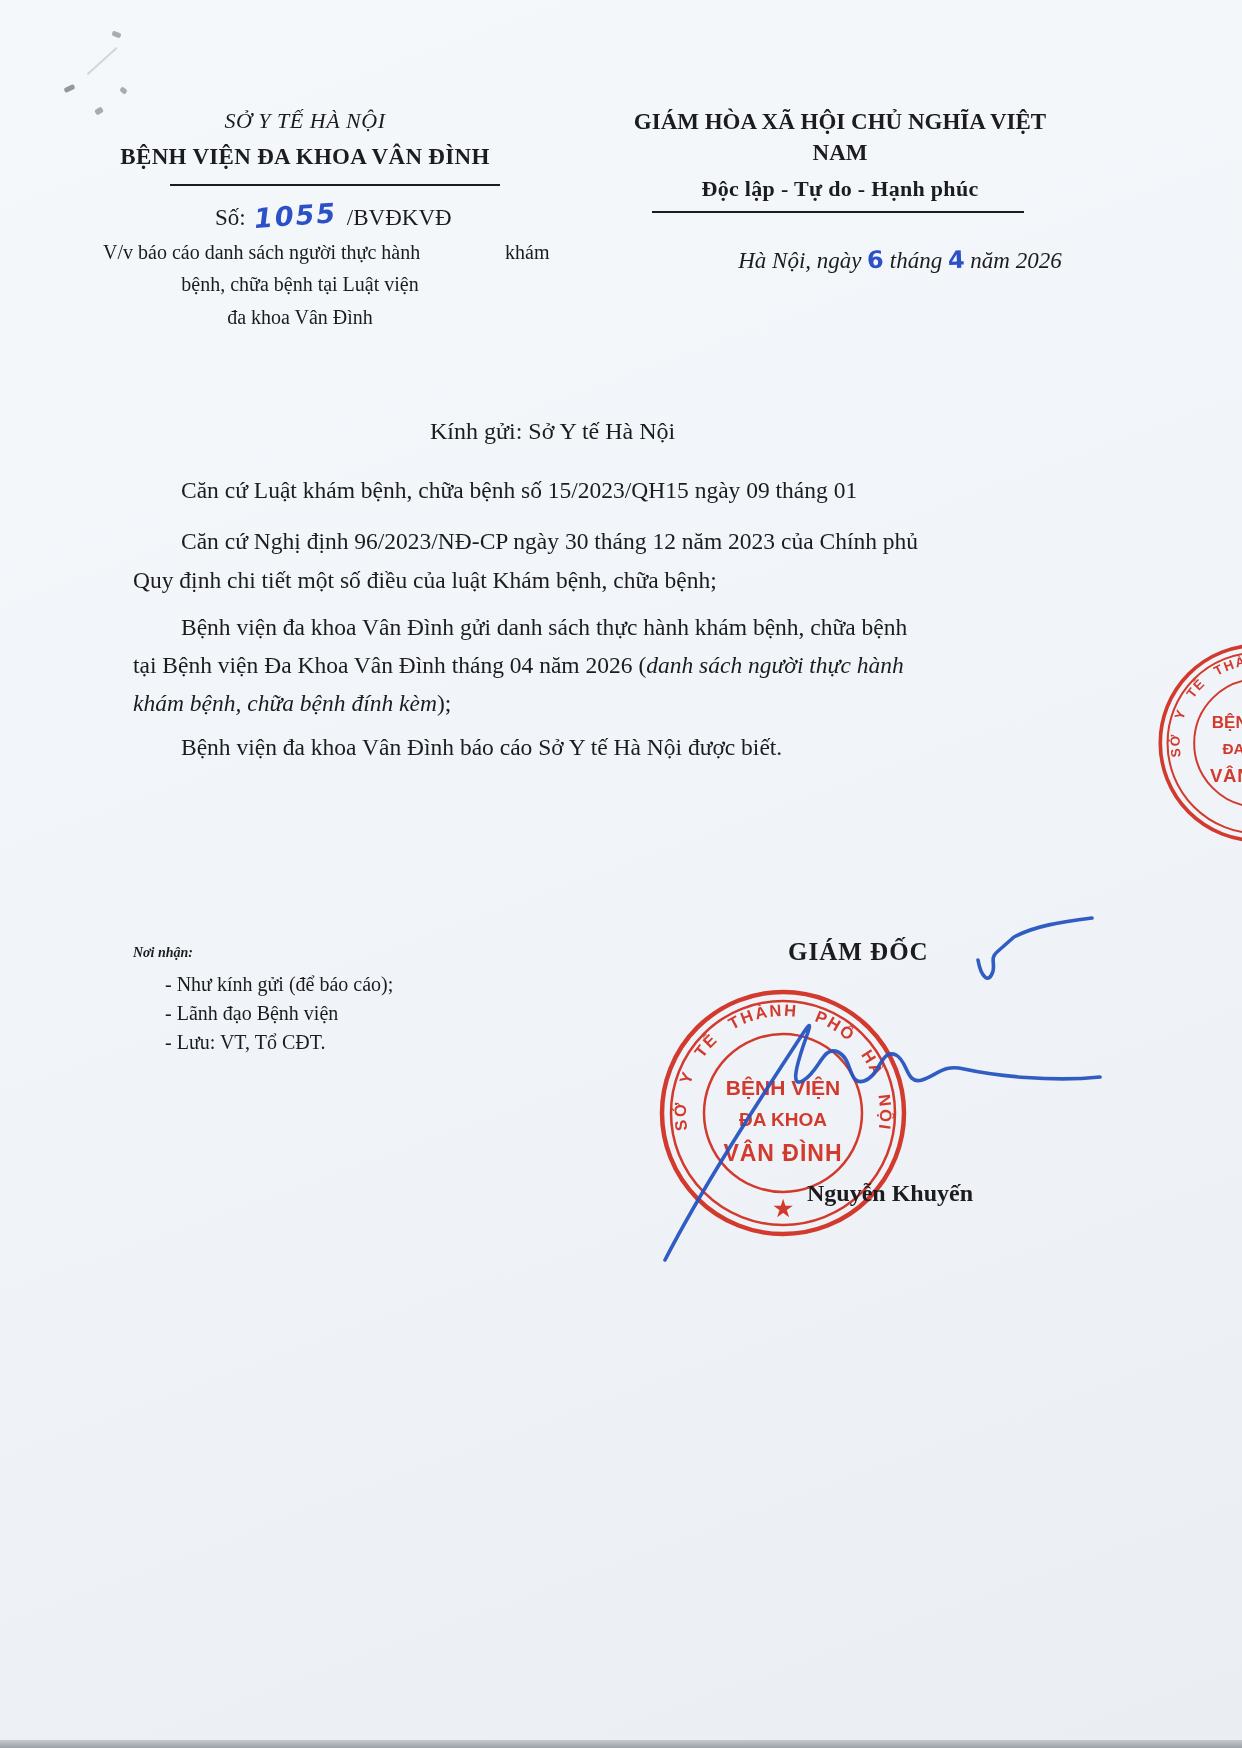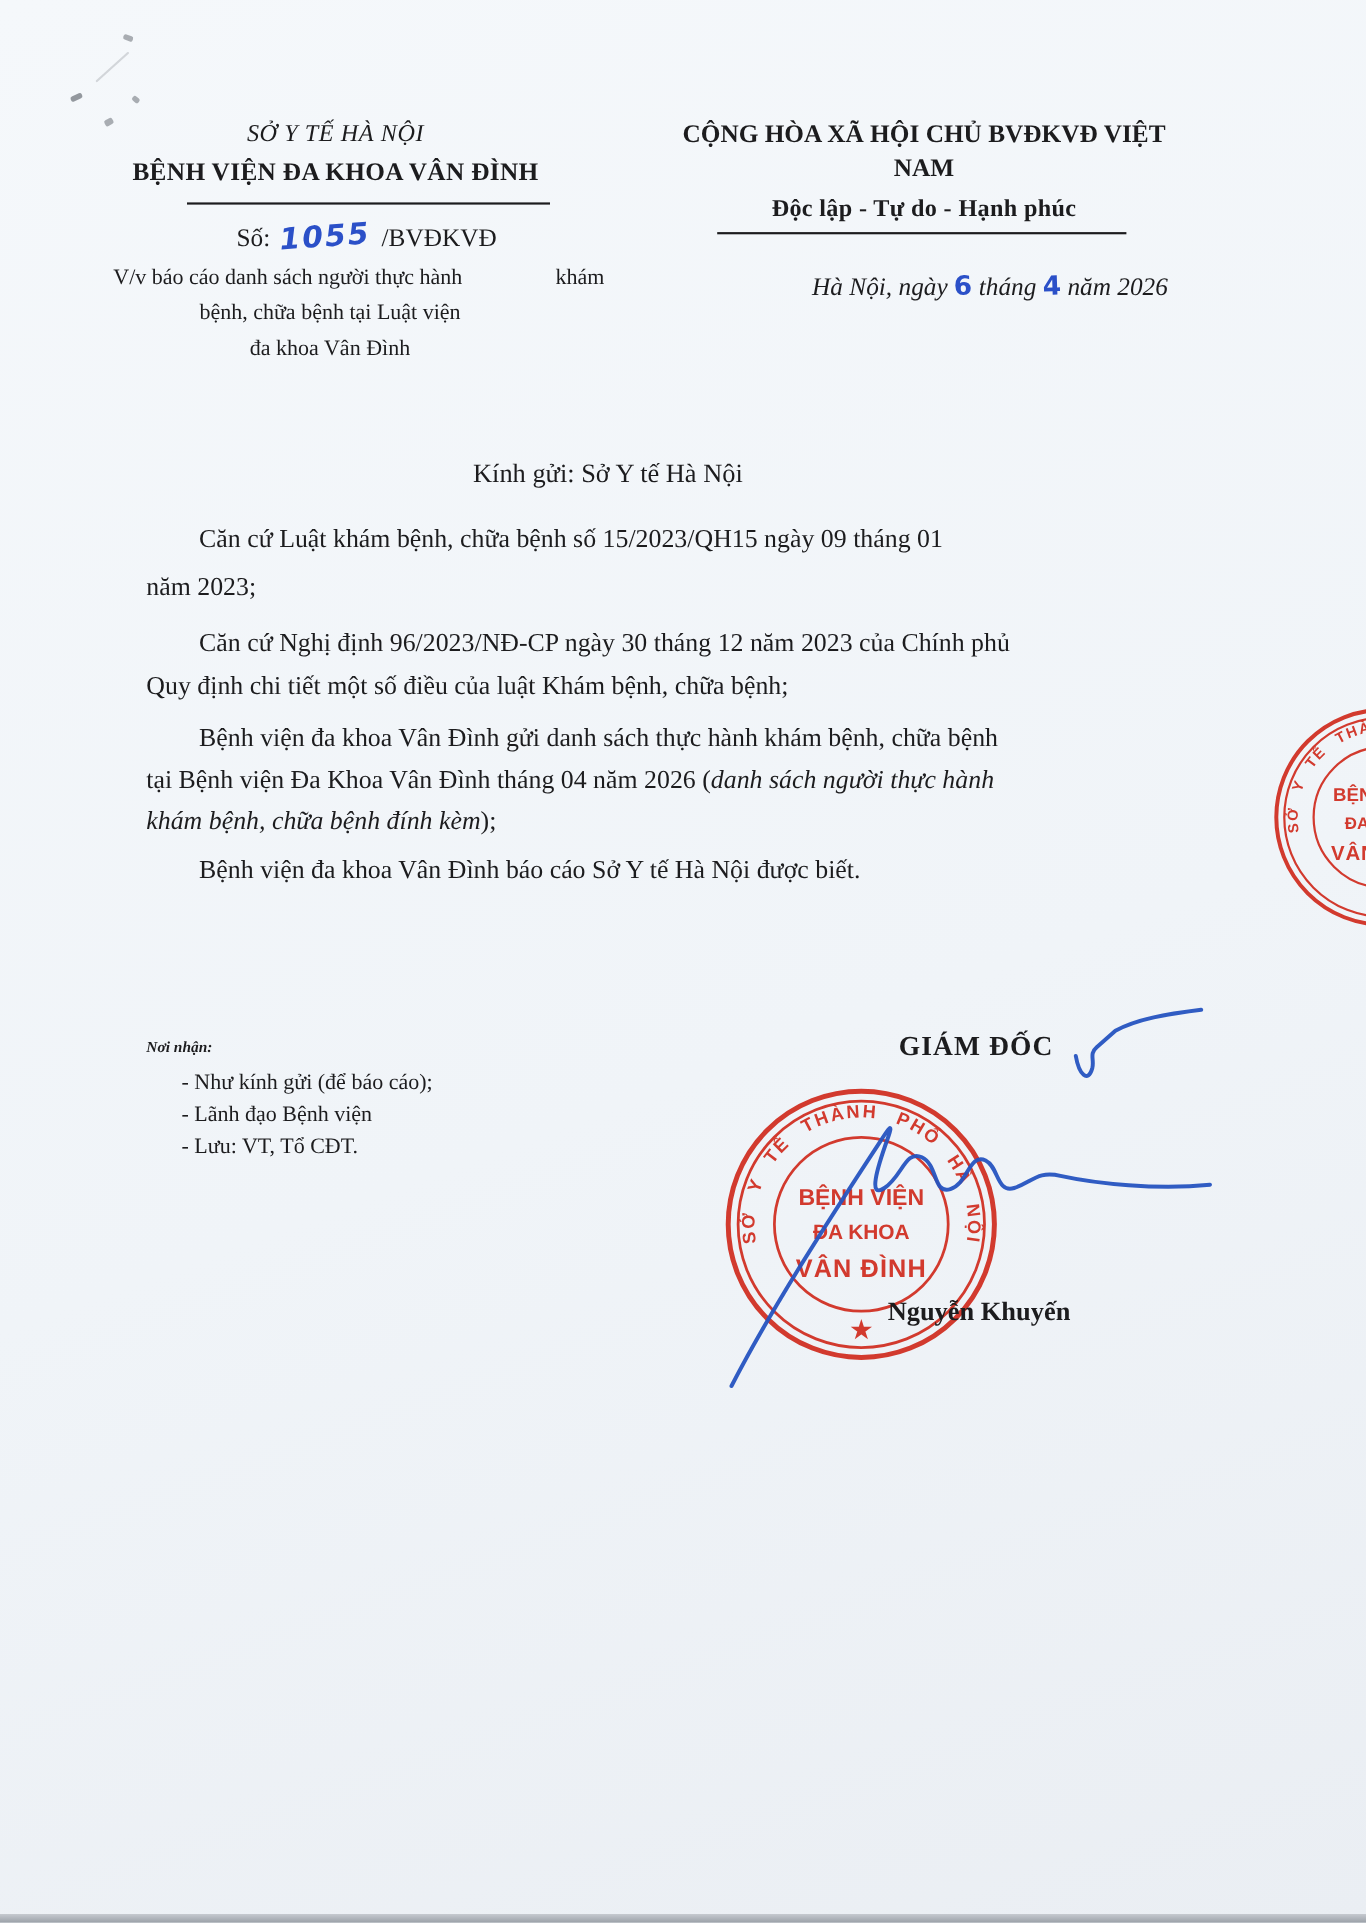--- a/index.html
+++ b/index.html
@@ -38,21 +38,21 @@
   .p1 { line-height:44px; margin-bottom:10px; }
   .p2 { line-height:39px; margin-bottom:8px; }
   .p3 { line-height:38px; margin-bottom:6px; }
   .p4 { line-height:38px; }
   .indent { text-indent:48px; }
   .it { font-style:italic;text-align:right; }
   
   .recipients { left:133px; top:938px; font-size:20px; line-height:29px; }
   .recipients-title { font-weight:bold; font-style:italic; font-size:14px; margin-bottom:3px; }
   .recipients div.item { margin-left:32px; }
-  .signer-title { left:788px; top:938px; font-size:25px; font-weight:bold; letter-spacing:1px;margin-left:29px; }
+  .signer-title { left:788px; top:938px; font-size:25px; font-weight:bold; letter-spacing:1px; }
   .signer-name { left:770px; top:1180px; width:240px; text-align:center; font-size:24px; font-weight:bold; }
   
   .stamp { width:260px; height:260px; }
   .stamp-main { left:653px; top:983px; }
   .stamp-edge { left:1153px; top:638px; width:210px; height:210px; }
   .stamp svg { width:100%; height:100%; display:block; }
   .stamp circle { fill:none; stroke:#d23a2e; }
   .ring-text { fill:#d23a2e; font-family:"Liberation Sans",sans-serif; font-weight:bold; font-size:16.5px; letter-spacing:2px; word-spacing:10px; }
   .center-t { fill:#d23a2e; font-family:"Liberation Sans",sans-serif; font-weight:bold; text-anchor:middle; }
   .ct1 { font-size:21px; }
@@ -87,39 +87,38 @@
   <div class="abs hospital-underline"></div>
   <div class="abs doc-number">
     <span>Số:</span><span class="hand num-value">1055</span><span>/BVĐKVĐ</span>
   </div>
   <div class="abs subject1">V/v báo cáo danh sách người thực hành</div>
   <div class="abs subject-kham">khám</div>
   <div class="abs subject2">bệnh, chữa bệnh tại Luật viện</div>
   <div class="abs subject3">đa khoa Vân Đình</div>
 
   <div class="abs national">
-    <div>CỘNG HÒA XÃ HỘI CHỦ BVĐKVĐ VIỆT</div>
+    <div>GIÁM HÒA XÃ HỘI CHỦ NGHĨA VIỆT</div>
     <div>NAM</div>
   </div>
   <div class="abs motto">Độc lập - Tự do - Hạnh phúc</div>
   <div class="abs motto-underline"></div>
   <div class="abs dateline">
     <span>Hà Nội, ngày</span>
     <span class="hand date-hand">6</span>
     <span>tháng</span>
     <span class="hand date-hand">4</span>
     <span>năm 2026</span>
   </div>
 
   <div class="abs salutation">Kính gửi: Sở Y tế Hà Nội</div>
 
   <div class="abs body-block">
     <div class="p p1">
       <div class="indent">Căn cứ Luật khám bệnh, chữa bệnh số 15/2023/QH15 ngày 09 tháng 01</div>
-      <div>năm 2023;</div>
     </div>
     <div class="p p2">
       <div class="indent">Căn cứ Nghị định 96/2023/NĐ-CP ngày 30 tháng 12 năm 2023 của Chính phủ</div>
       <div>Quy định chi tiết một số điều của luật Khám bệnh, chữa bệnh;</div>
     </div>
     <div class="p p3">
       <div class="indent">Bệnh viện đa khoa Vân Đình gửi danh sách thực hành khám bệnh, chữa bệnh</div>
       <div><span>tại Bệnh viện Đa Khoa Vân Đình tháng 04 năm 2026 (</span><span class="it">danh sách người thực hành</span></div>
       <div><span class="it">khám bệnh, chữa bệnh đính kèm</span><span>);</span></div>
     </div>

